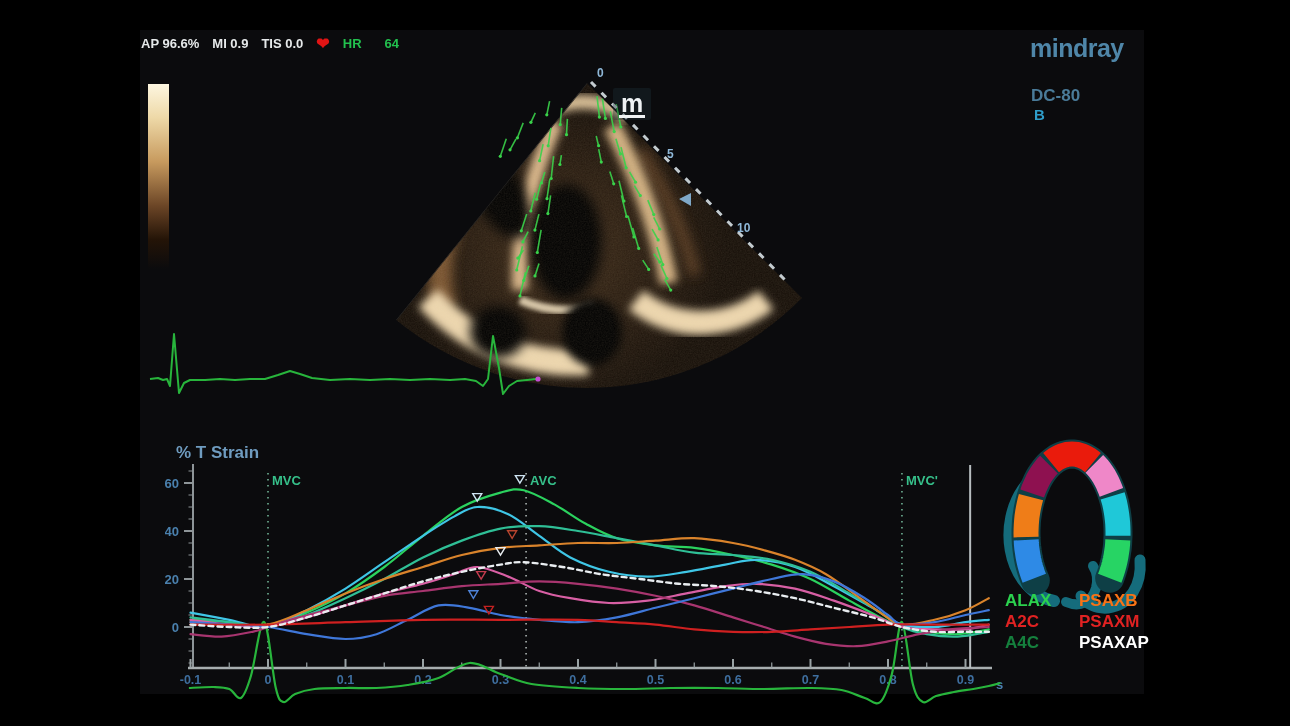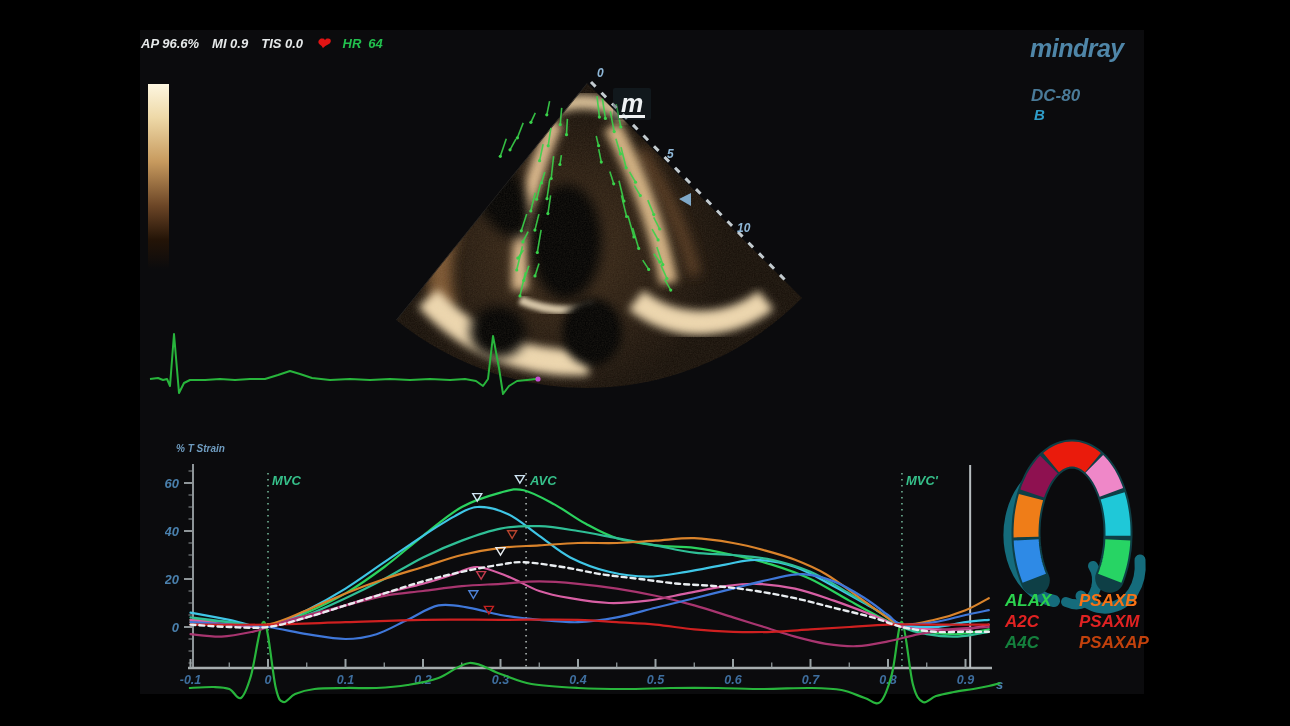--- a/index.html
+++ b/index.html
@@ -1,31 +1,31 @@
 <!DOCTYPE html>
 <html><head>
 <meta charset="utf-8">
 <style>
   html,body{margin:0;padding:0;background:#000;}
   body{width:1290px;height:726px;overflow:hidden;font-family:"Liberation Sans",sans-serif;}
-  .stage{position:relative;width:1290px;height:616px;background:#000;font-style:italic;}
+  .stage{position:relative;width:1290px;height:616px;background:#000;}
   .screen{position:absolute;left:140px;top:30px;width:1004px;height:664px;background:#0b0b0d;}
   .abs{position:absolute;}
   .statusbar{left:141px;top:36px;display:flex;align-items:center;gap:13px;
     font-size:13px;font-weight:bold;color:#e6e9ea;white-space:nowrap;}
   .statusbar .heart{font-size:16px;line-height:13px;}
-  .hr-group{display:flex;gap:7px;}
+  .hr-group{display:flex;gap:23px;}
   .brand-logo{left:1030px;top:34px;font-size:25px;font-weight:bold;color:#4f86a8;letter-spacing:-0.5px;}
   .brand-model{left:1031px;top:86px;font-size:17px;font-weight:bold;color:#4a7b99;}
   .brand-mode{left:1034px;top:106px;font-size:15px;font-weight:bold;color:#2f9dc9;}
   .brand-params{left:1031px;top:127px;font-size:13.5px;font-weight:bold;color:#dde2e4;line-height:21.8px;}
   .graybar{left:148px;top:84px;width:21px;height:185px;
     background:linear-gradient(to bottom,#fdf6e0 0%,#eed9a8 18%,#c79a5e 42%,#6b4526 66%,#241407 84%,rgba(0,0,0,0) 100%);}
   .measure{left:818px;top:103px;font-size:15px;font-weight:bold;color:#d3e2ec;line-height:22.6px;white-space:pre;}
-  .chart-title{left:176px;top:443px;font-size:10px;font-weight:bold;color:#6f9cc0;}
+  .chart-title{left:176px;top:443px;font-size:17px;font-weight:bold;color:#6f9cc0;}
   .legend-item{font-size:17px;font-weight:bold;white-space:nowrap;}
   svg{position:absolute;display:block;}
   svg text{font-family:"Liberation Sans",sans-serif;}
 </style>
 </head>
 <body>
 
 <div class="stage">
   <div class="screen abs"></div>
 
@@ -305,14 +305,14 @@
         <path d="M1112.6,495.9 L1113.7,499.6 L1114.7,503.4 L1115.5,507.3 L1116.2,511.2 L1116.8,515.2 L1117.3,519.3 L1117.7,523.4 L1117.9,527.5 L1118.0,531.6 L1118.0,535.8" fill="none" stroke="#1fc8d8" stroke-width="25" stroke-linecap="butt"></path>
         <path d="M1117.8,539.9 L1117.6,544.0 L1117.2,548.1 L1116.6,552.1 L1116.0,556.1 L1115.2,560.0 L1114.3,563.9 L1113.3,567.6 L1112.2,571.3 L1111.0,574.9 L1109.7,578.3" fill="none" stroke="#27d464" stroke-width="25" stroke-linecap="butt"></path>
       </g>
   </svg>
 
   <div class="abs legend-item" style="left: 1005px; top: 591px; color: rgb(43, 210, 78);">ALAX</div>
   <div class="abs legend-item" style="left: 1005px; top: 612px; color: rgb(224, 34, 34);">A2C</div>
   <div class="abs legend-item" style="left: 1005px; top: 633px; color: #15803d;">A4C</div>
   <div class="abs legend-item" style="left: 1079px; top: 591px; color: #f97316;">PSAXB</div>
   <div class="abs legend-item" style="left: 1079px; top: 612px; color: rgb(224, 34, 34);">PSAXM</div>
-  <div class="abs legend-item" style="left: 1079px; top: 633px; color: #c2410c;">PSAXAP</div>
+  <div class="abs legend-item" style="left: 1079px; top: 633px; color: #ffffff;">PSAXAP</div>
 </div>
 
 </body></html>

